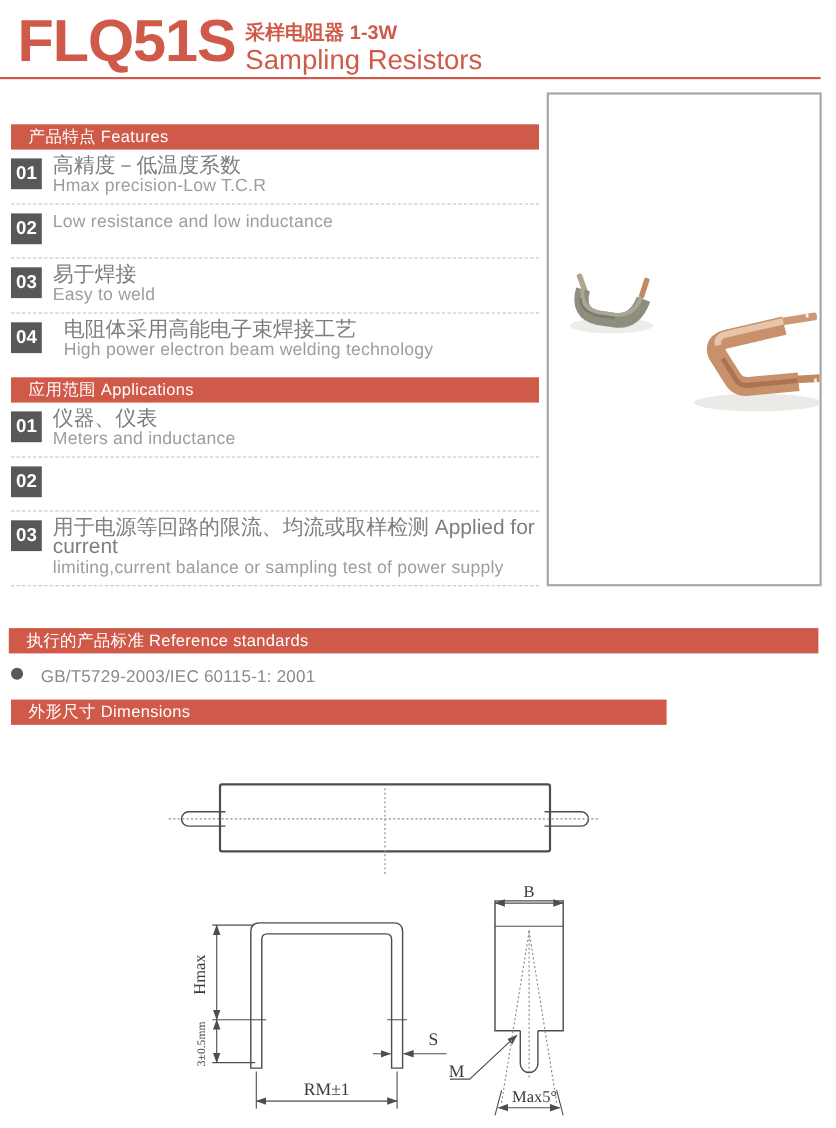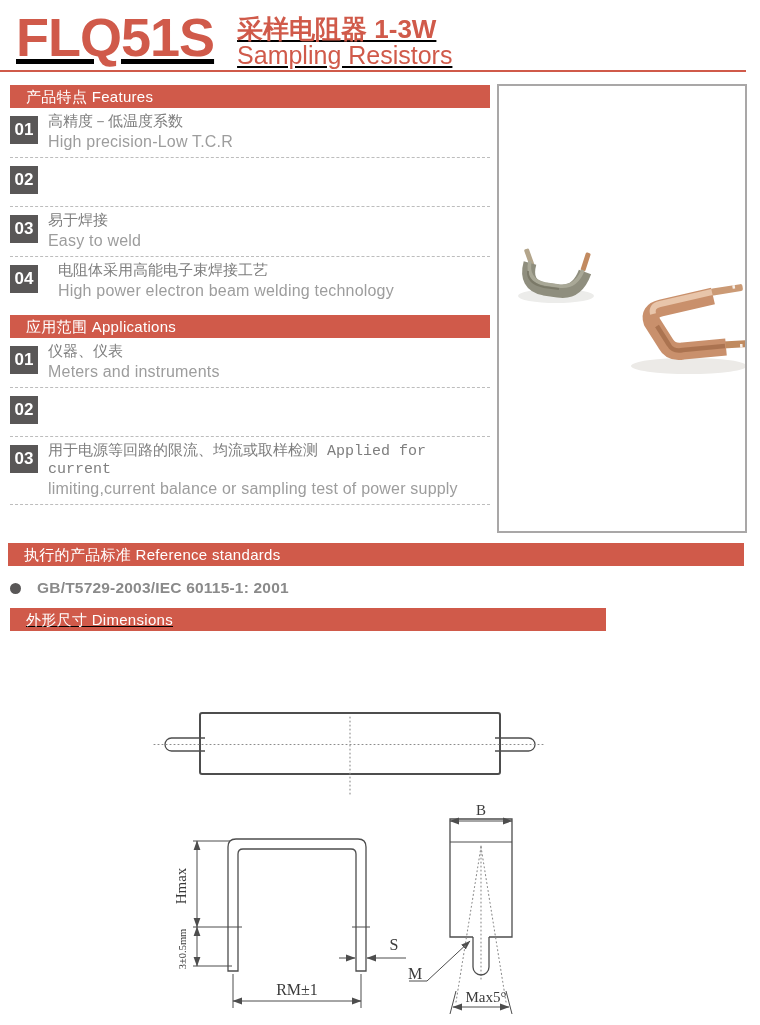--- a/index.html
+++ b/index.html
@@ -3,49 +3,49 @@
 <meta charset="utf-8">
 <style>
   :root{
     --accent:#d05a4a; --badge:#595757; --text-cn:#7e7e7e; --text-en:#9d9d9d;
     --drawing:#4d4d4d; --dash:#bdbdbd;
   }
   html,body{margin:0;padding:0;background:#fff;}
   .page{position:relative;width:760px;height:1025px;background:#fff;overflow:hidden;
         font-family:"Liberation Sans","DejaVu Sans",sans-serif;}
   
-  .hdr{position:absolute;left:16px;top:8px;display:flex;align-items:flex-start;gap:23px;text-decoration:underline;}
+  .hdr{position:absolute;left:16px;top:8px;display:flex;align-items:flex-start;gap:9px;}
   .model{font-size:54px;font-weight:bold;color:var(--accent);line-height:58px;letter-spacing:-1px;}
   .subwrap{padding-top:7px;}
-  .sub-cn{font-size:26px;font-weight:bold;color:var(--accent);line-height:28px;}
+  .sub-cn{font-size:18px;font-weight:bold;color:var(--accent);line-height:28px;}
   .sub-en{font-size:25px;color:var(--accent);line-height:24px;font-weight:300;}
   .rule{position:absolute;left:0;top:70px;width:746px;height:2px;background:var(--accent);}
   
   .banner{background:var(--accent);color:#fff;font-size:15px;line-height:23px;height:23px;
-          padding-left:16px;letter-spacing:.3px;}
+          padding-left:16px;letter-spacing:.3px;margin-top:28px;}
   
   .left-col{position:absolute;left:10px;top:85px;width:480px;}
   .item{display:flex;gap:10px;padding:6px 0 6px 0;border-bottom:1px dashed var(--dash);
         align-items:flex-start;min-height:36px;}
   .item.no-sep{border-bottom:none;gap:20px;}
   .badge{flex:none;width:28px;height:28px;background:var(--badge);color:#fff;font-weight:bold;
          font-size:17px;display:flex;align-items:center;justify-content:center;margin-top:2px;}
-  .cn{font-size:15px;color:var(--text-cn);line-height:18px;font-family:Liberation Mono, monospace;}
+  .cn{font-size:19px;color:var(--text-cn);line-height:18px;}
   .en{font-size:16px;color:var(--text-en);line-height:19px;font-weight:300;letter-spacing:.2px;}
   .app-banner{margin-top:9px;}
   
   .photo-box{position:absolute;left:497px;top:84px;width:250px;height:449px;background:#fff;
              border:2px solid #a9a7a7;box-sizing:border-box;}
   
   .standards{position:absolute;left:8px;top:543px;width:736px;}
-  .std-row{display:flex;align-items:center;gap:16px;margin-top:13px;padding-left:2px;font-weight:bold;}
+  .std-row{display:flex;align-items:flex-start;gap:16px;margin-top:13px;padding-left:2px;}
   .dot{width:11px;height:11px;border-radius:50%;background:var(--badge);flex:none;}
   .std-text{font-size:15.5px;color:#8a8a8a;letter-spacing:.2px;}
   
-  .dim-banner{position:absolute;left:10px;top:608px;width:596px;text-decoration:underline;}
+  .dim-banner{position:absolute;left:10px;top:608px;width:596px;}
   .diagrams{position:absolute;left:0;top:690px;}
   .dln{stroke:var(--drawing);stroke-width:1.3;fill:none;}
   .dln2{stroke:var(--drawing);stroke-width:2;fill:none;}
   .ext{stroke:var(--drawing);stroke-width:1;fill:none;}
   .dot-line{stroke:#8c8c8c;stroke-width:1.1;stroke-dasharray:1 3;stroke-linecap:round;fill:none;}
   .dlabel{font-family:"Liberation Serif","DejaVu Serif",serif;fill:#3b3b3b;}
 </style>
 </head>
 <body>
 
@@ -60,26 +60,27 @@
   </div>
   <div class="rule"></div>
 
   <div class="left-col">
     <div class="banner">产品特点 Features</div>
 
     <div class="item">
       <div class="badge">01</div>
       <div>
         <div class="cn">高精度－低温度系数</div>
-        <div class="en">High precision-Low T.C.R</div>
+        <div class="en">Hmax precision-Low T.C.R</div>
       </div>
     </div>
     <div class="item">
       <div class="badge">02</div>
       <div>
+        <div class="en">Low resistance and low inductance</div>
       </div>
     </div>
     <div class="item">
       <div class="badge">03</div>
       <div>
         <div class="cn">易于焊接</div>
         <div class="en">Easy to weld</div>
       </div>
     </div>
     <div class="item no-sep">
@@ -89,21 +90,21 @@
         <div class="en">High power electron beam welding technology</div>
       </div>
     </div>
 
     <div class="banner app-banner">应用范围 Applications</div>
 
     <div class="item">
       <div class="badge">01</div>
       <div>
         <div class="cn">仪器、仪表</div>
-        <div class="en">Meters and instruments</div>
+        <div class="en">Meters and inductance</div>
       </div>
     </div>
     <div class="item">
       <div class="badge">02</div>
     </div>
     <div class="item">
       <div class="badge">03</div>
       <div>
         <div class="cn">用于电源等回路的限流、均流或取样检测 Applied for current</div>
         <div class="en">limiting,current balance or sampling test of power supply</div>

